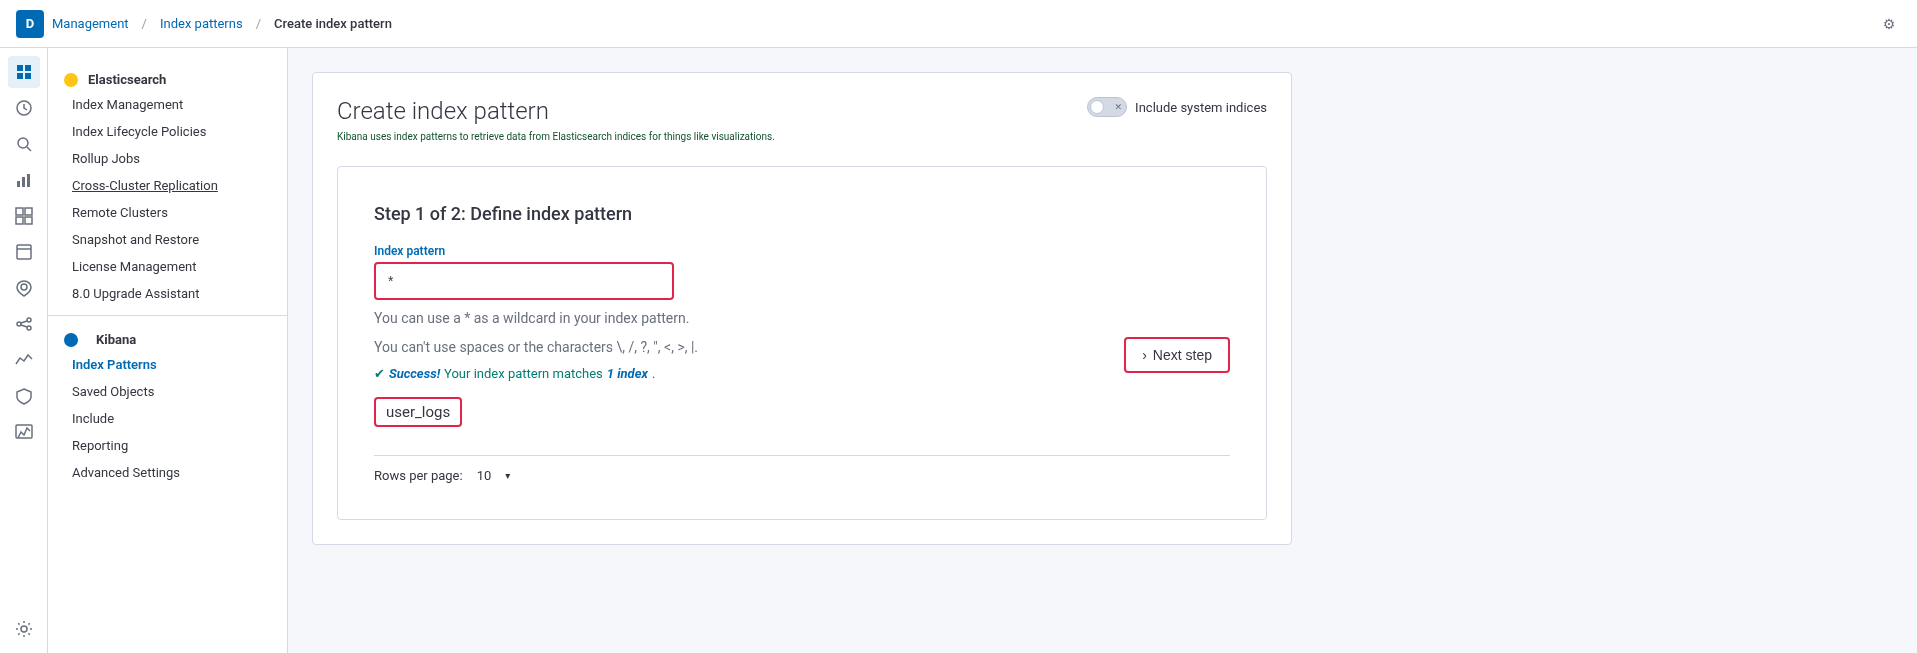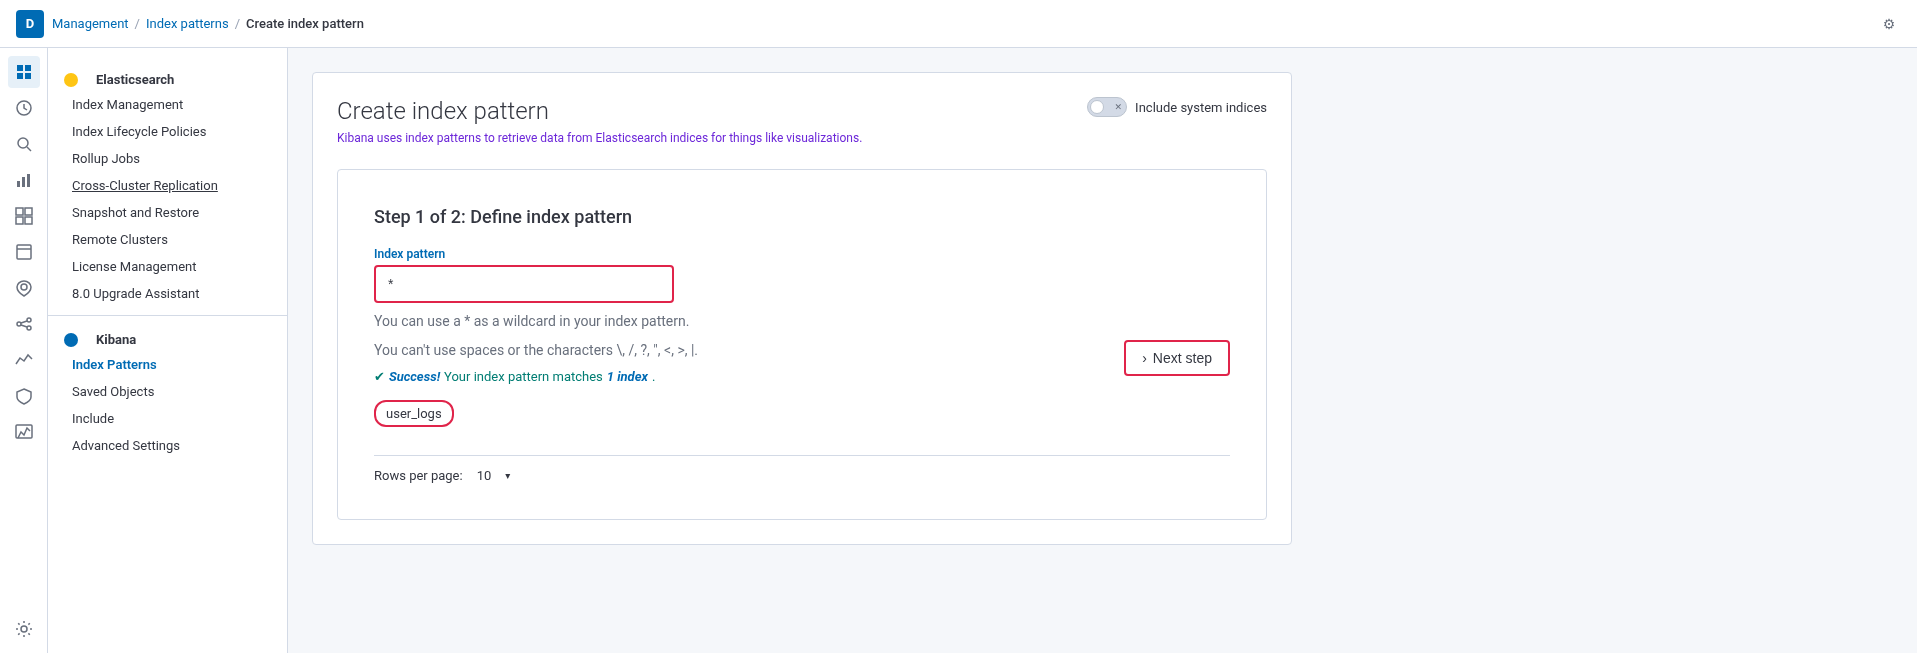--- a/index.html
+++ b/index.html
@@ -1,21 +1,21 @@
 <!DOCTYPE html>
 <html><head>
   <meta charset="utf-8">
   <style>
     * { box-sizing: border-box; margin: 0; padding: 0; }
     body { font-family: -apple-system, BlinkMacSystemFont, 'Segoe UI', Roboto, sans-serif; font-size: 14px; background: #f5f7fa; color: #343741; display: flex; flex-direction: column; height: 653px; overflow: hidden; }
 
     
     .topbar { height: 48px; background: #fff; border-bottom: 1px solid #d3dae6; display: flex; align-items: center; padding: 0 16px; gap: 8px; flex-shrink: 0; }
     .topbar-logo { width: 28px; height: 28px; background: #006bb4; border-radius: 4px; display: flex; align-items: center; justify-content: center; color: #fff; font-weight: bold; font-size: 13px; flex-shrink: 0; }
-    .topbar-breadcrumb { display: flex; align-items: center; gap: 6px; font-size: 13px; color: #69707d; }
+    .topbar-breadcrumb { display: flex; align-items: center; gap: 13px; font-size: 13px; color: #69707d; }
     .topbar-breadcrumb a { color: #006bb4; text-decoration: none; }
     .topbar-breadcrumb .sep { color: #98a2b3; }
     .topbar-breadcrumb .current { color: #343741; font-weight: 500; }
     .topbar-right { margin-left: auto; display: flex; gap: 12px; align-items: center; }
     .topbar-icon { width: 24px; height: 24px; color: #69707d; display: flex; align-items: center; justify-content: center; cursor: pointer; }
 
     
     .layout { display: flex; flex: 1; overflow: hidden; }
 
     
@@ -30,21 +30,21 @@
     .sidebar-item.active { color: #006bb4; font-weight: 600; }
     .sidebar-item.underline { text-decoration: underline; }
     .sidebar-divider { height: 1px; background: #d3dae6; margin: 8px 0; }
 
     
     .main { flex: 1; overflow-y: auto; padding: 24px; background: #f5f7fa; }
 
     
     .card { background: #fff; border: 1px solid #d3dae6; border-radius: 4px; padding: 24px; max-width: 980px; }
     .card-title { font-size: 24px; font-weight: 300; color: #343741; margin-bottom: 6px; }
-    .card-subtitle { font-size: 12px; color: #6d28d9; margin-bottom: 24px; }
+    .card-subtitle { font-size: 10px; color: #14532d; margin-bottom: 24px; }
     .card-header { display: flex; justify-content: space-between; align-items: flex-start; }
     .include-system { display: flex; align-items: center; gap: 8px; font-size: 13px; color: #343741; }
     .toggle { width: 40px; height: 20px; border-radius: 10px; background: #d3dae6; border: 1px solid #bcc4cf; position: relative; display: flex; align-items: center; padding: 2px; cursor: pointer; }
     .toggle-knob { width: 14px; height: 14px; border-radius: 50%; background: #fff; border: 1px solid #bcc4cf; }
     .toggle-x { position: absolute; right: 4px; font-size: 9px; color: #69707d; }
 
     
     .step-panel { border: 1px solid #d3dae6; border-radius: 4px; padding: 36px; margin-top: 0; }
     .step-title { font-size: 18px; font-weight: 500; color: #343741; margin-bottom: 20px; }
 
@@ -54,21 +54,21 @@
     .form-input { width: 300px; height: 38px; border: 2px solid #e0244a; border-radius: 4px; padding: 0 12px; font-size: 14px; color: #343741; outline: none; }
     .form-hint { font-size: 14px; color: #69707d; line-height: 1.5; margin-bottom: 8px; }
     .success-msg { font-size: 13px; color: #017d73; margin-bottom: 16px; display: flex; align-items: center; gap: 4px; }
     .success-msg strong { color: #006bb4; font-style: italic; }
     .check-icon { color: #017d73; }
 
     
     .next-step-btn { border: 2px solid #e0244a; background: #fff; color: #343741; padding: 8px 16px; border-radius: 4px; font-size: 14px; cursor: pointer; display: flex; align-items: center; gap: 6px; float: right; margin-top: -60px; }
 
     
-    .result-tag { display: inline-flex; align-items: center; border: 2px solid #e0244a; border-radius: 12px; padding: 4px 10px; font-size: 13px; color: #343741; background: #fff; cursor: pointer; margin-bottom: 16px; }
+    .result-tag { display: inline-flex; align-items: center; border: 2px solid #e0244a; border-radius: 4px; padding: 4px 10px; font-size: 15px; color: #343741; background: #fff; cursor: pointer; margin-bottom: 16px; }
 
     
     .hr { border: none; border-top: 1px solid #d3dae6; margin: 12px 0; }
 
     
     .rows-per-page { display: flex; align-items: center; gap: 14px; font-size: 13px; color: #343741; cursor: pointer; }
     .rows-per-page .chevron { font-size: 10px; }
 
     
     .clearfix::after { content: ''; display: table; clear: both; }
@@ -172,49 +172,50 @@
         <svg width="18" height="18" viewBox="0 0 18 18" fill="none" stroke="currentColor" stroke-width="1.5">
             <circle cx="9" cy="9" r="3"></circle>
             <path d="M9 1v2M9 15v2M1 9h2M15 9h2M3.2 3.2l1.4 1.4M13.4 13.4l1.4 1.4M3.2 14.8l1.4-1.4M13.4 4.6l1.4-1.4"></path>
           </svg>
       </div>
     </div>
   </nav>
 
   <aside class="sidebar">
     <div class="sidebar-section-title">
-      <span style="display:inline-flex;align-items:center;gap:18px;">
+      <span style="display:inline-flex;align-items:center;gap:10px;">
         <svg width="14" height="14" viewBox="0 0 14 14" fill="#FEC514">
             <circle cx="7" cy="7" r="7"></circle>
           </svg>
         <span>Elasticsearch</span>
       </span>
     </div>
     <div class="sidebar-item">Index Management</div>
     <div class="sidebar-item">Index Lifecycle Policies</div>
     <div class="sidebar-item">Rollup Jobs</div>
     <div class="sidebar-item underline">Cross-Cluster Replication</div>
+    <div class="sidebar-item">Remote Clusters</div>
     <div class="sidebar-item">Snapshot and Restore</div>
-    <div class="sidebar-item">Remote Clusters</div>
     <div class="sidebar-item">License Management</div>
     <div class="sidebar-item">8.0 Upgrade Assistant</div>
 
     <div class="sidebar-divider"></div>
 
     <div class="sidebar-section-title">
       <span style="display:inline-flex;align-items:center;gap:18px;">
         <svg width="14" height="14" viewBox="0 0 14 14" fill="#006bb4">
             <circle cx="7" cy="7" r="7"></circle>
           </svg>
         <span>Kibana</span>
       </span>
     </div>
     <div class="sidebar-item active">Index Patterns</div>
     <div class="sidebar-item">Saved Objects</div>
     <div class="sidebar-item">Include</div>
+    <div class="sidebar-item">Reporting</div>
     <div class="sidebar-item">Advanced Settings</div>
   </aside>
 
   <main class="main">
     <div class="card">
       <div class="card-header">
         <div>
           <h1 class="card-title">Create index pattern</h1>
           <p class="card-subtitle">Kibana uses index patterns to retrieve data from Elasticsearch indices for things like visualizations.</p>
         </div>

